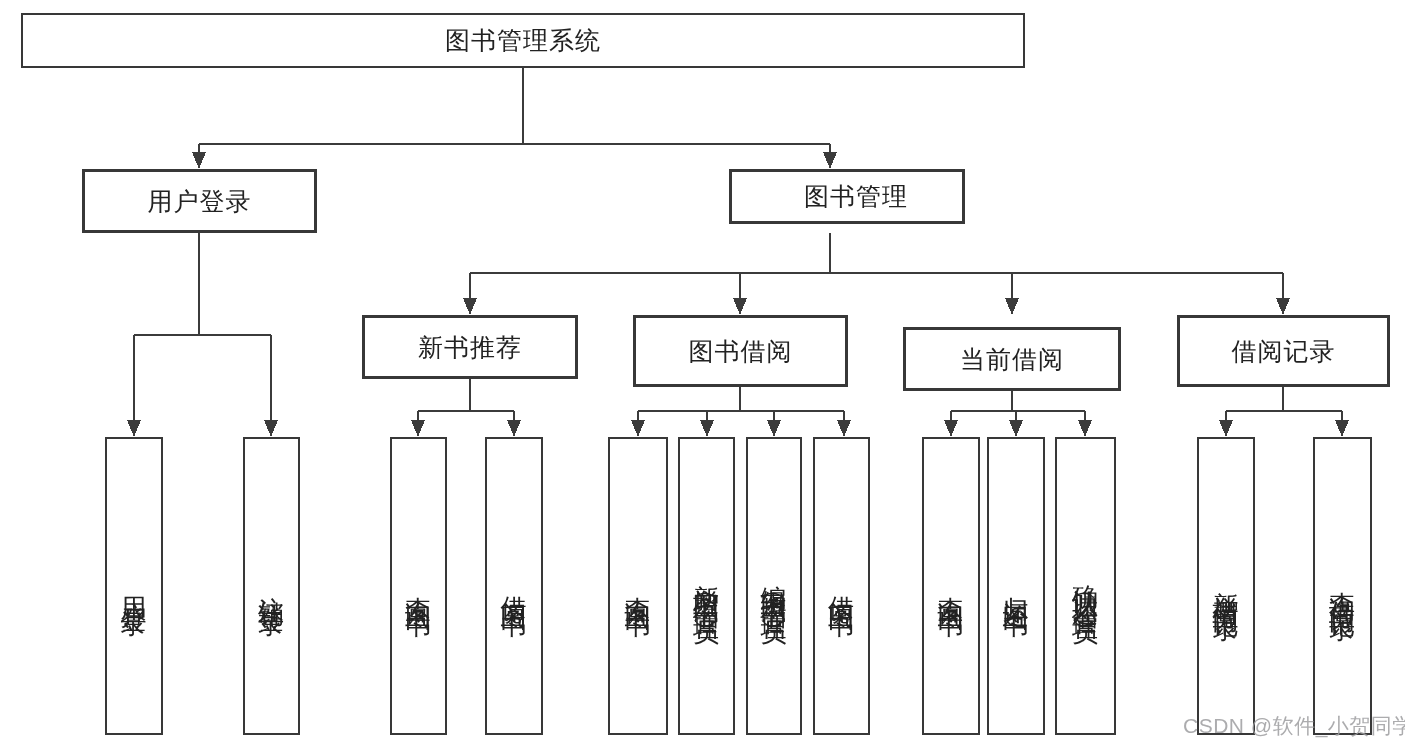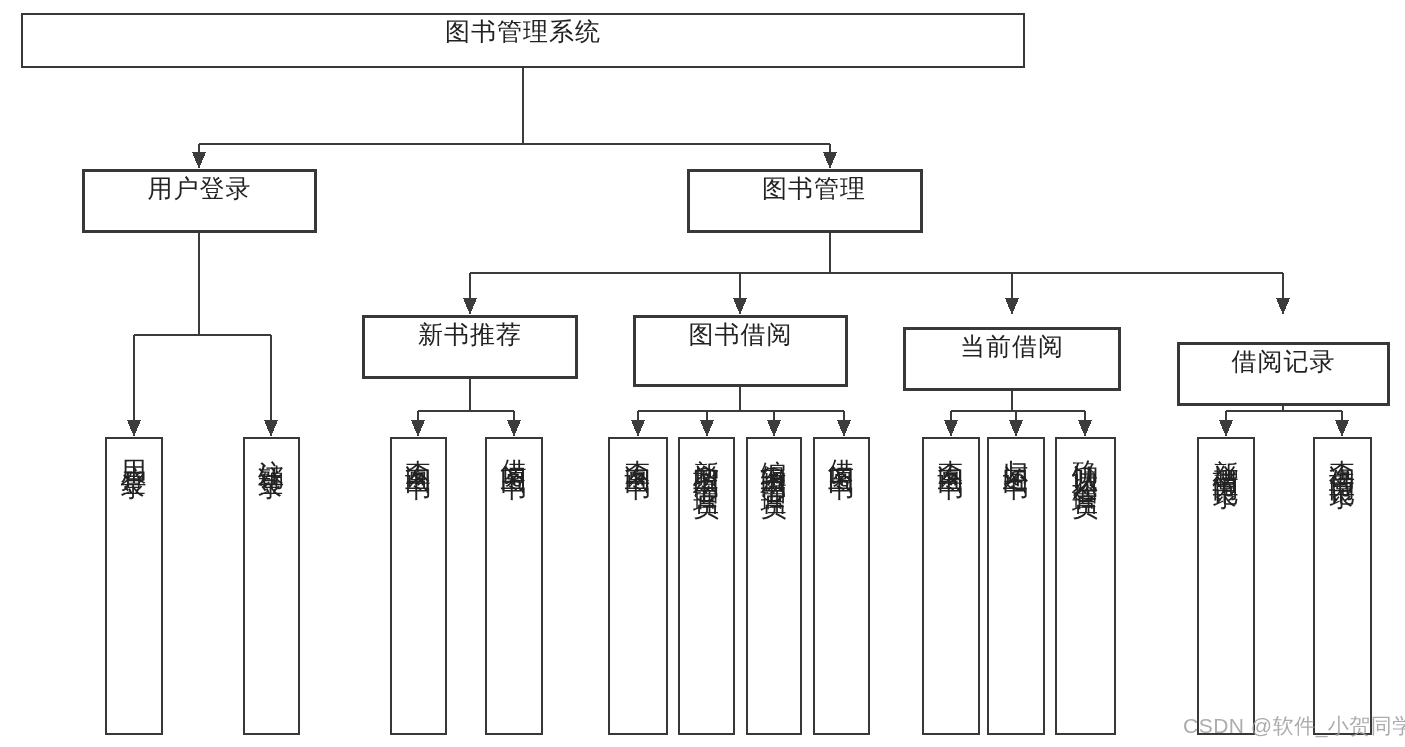--- a/index.html
+++ b/index.html
@@ -22,21 +22,21 @@
     width: 1405px;
     height: 747px;
     pointer-events: none;
   }
   .node {
     position: absolute;
     box-sizing: border-box;
     background: #ffffff;
     border: 2px solid #383838;
     display: flex;
-    align-items: flex-start;
+    align-items: center;
     justify-content: center;
     color: #222222;
   }
   .node.lv {
     border-width: 3px;
   }
   .hlabel {
     font-size: 25px;
     letter-spacing: 1px;
     white-space: nowrap;
@@ -111,34 +111,34 @@
     </g>
   </svg>
 
   <div class="node" style="left:21px; top:13px; width:1004px; height:55px;">
     <span class="root-label">图书管理系统</span>
   </div>
 
   <div class="node lv" style="left:82px; top:169px; width:235px; height:64px;">
     <span class="hlabel">用户登录</span>
   </div>
-  <div class="node lv" style="left:687px; top:169px; width:236px; height:64px;padding-left:18px;">
+  <div class="node lv" style="left:729px; top:169px; width:236px; height:55px;padding-left:18px;">
     <span class="hlabel">图书管理</span>
   </div>
 
   <div class="node lv" style="left:362px; top:315px; width:216px; height:64px;">
     <span class="hlabel">新书推荐</span>
   </div>
   <div class="node lv" style="left:633px; top:315px; width:215px; height:72px;">
     <span class="hlabel">图书借阅</span>
   </div>
   <div class="node lv" style="left:903px; top:315px; width:218px; height:64px;margin-top:12px;">
     <span class="hlabel">当前借阅</span>
   </div>
-  <div class="node lv" style="left:1177px; top:315px; width:213px; height:64px;margin-top:27px;">
+  <div class="node lv" style="left:1177px; top:315px; width:213px; height:72px;">
     <span class="hlabel">借阅记录</span>
   </div>
 
   <div class="node" style="left:105px; top:437px; width:58px; height:298px;">
     <span class="vlabel">用户登录</span>
   </div>
   <div class="node" style="left:243px; top:437px; width:57px; height:298px;">
     <span class="vlabel">注销登录</span>
   </div>
 

